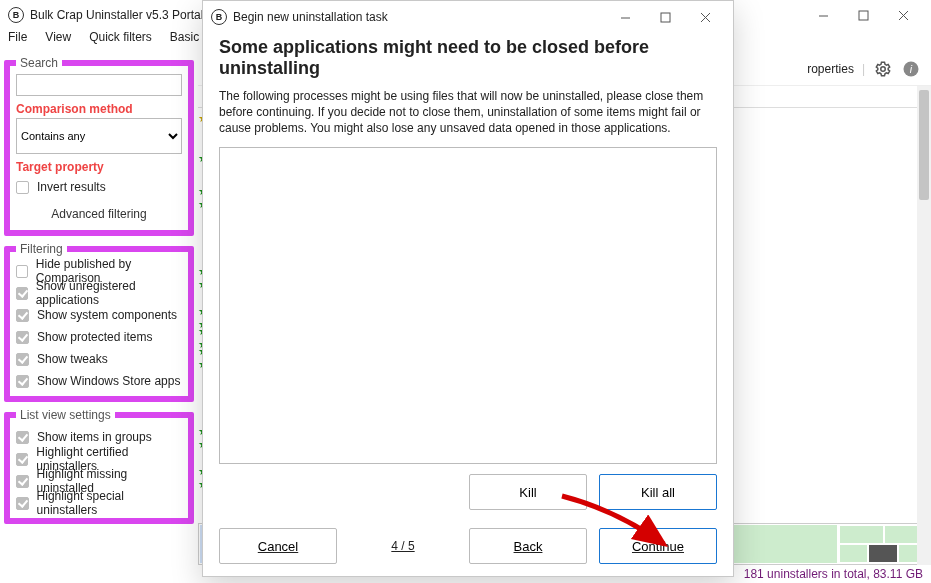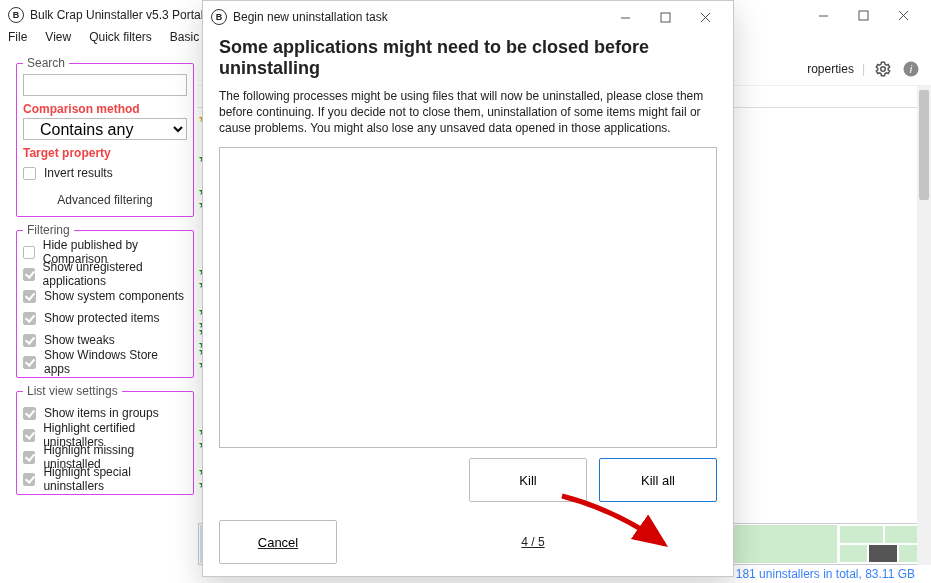--- a/index.html
+++ b/index.html
@@ -10,24 +10,24 @@
   .main-titlebar .logo { width:16px;height:16px;border:1.5px solid #333;border-radius:50%;display:flex;align-items:center;justify-content:center;font-weight:bold;font-size:9px;margin-right:6px;}
   .main-titlebar .title { flex:0 0 auto; }
   .main-titlebar .spacer { flex:1; }
   .win-btn { width:40px;height:30px;display:flex;align-items:center;justify-content:center;color:#555;}
   .win-btn svg{width:11px;height:11px;stroke:#555;stroke-width:1;fill:none;}
   .menubar { height:22px; display:flex; align-items:flex-start; gap:18px; padding:0 8px; border-bottom:1px solid transparent;}
   .menubar span { cursor:default; }
   .body-row { position:absolute; top:52px; bottom:18px; left:0; right:0; display:flex;}
   
   .left-panel { width:198px; border-right:0; padding:4px 4px 0 4px; display:flex;flex-direction:column; gap:2px;}
-  fieldset { border:1px solid #d946ef; border-radius:2px; margin:0 0 4px 12px; padding:4px 6px;}
+  fieldset { border:6px solid #d946ef; border-radius:2px; margin:0 0 4px 0; padding:4px 6px;}
   legend { color:#555; padding:0 4px;}
   .lbl { color:#ef4444; margin:6px 0 2px;font-weight:bold;}
-  select.combo { width:100%; height:22px; border:1px solid #bbb; background:#fff; font-size:16px;padding-left:12px;}
+  select.combo { width:100%; height:36px; border:1px solid #bbb; background:#fff; font-size:11px;}
   input.search { width:100%; height:22px; border:1px solid #bbb; background:#fff; padding:0 4px;}
   .chk { display:flex; align-items:center; gap:8px; height:22px;}
   .chk .box { width:13px;height:13px;border:1px solid #bbb;border-radius:2px;background:#fff;}
   .chk.on .box{ background:#bdbdbd;border-color:#bdbdbd;position:relative;}
   .chk.on .box::after{content:"";position:absolute;left:3px;top:0px;width:4px;height:7px;border:solid #fff;border-width:0 2px 2px 0;transform:rotate(40deg);}
   .adv-btn { display:block; text-align:center; height:24px; line-height:24px; margin-top:4px; color:#333;}
   
   .right { flex:1; display:flex; flex-direction:column; position:relative;}
   .toolbar { height:34px; display:flex; align-items:center; justify-content:flex-end; gap:8px; padding:0 10px; border-bottom:1px solid #eee;}
   .icon-btn{ width:20px;height:20px;display:flex;align-items:center;justify-content:center;}
@@ -36,36 +36,36 @@
   .gh.rating{width:50px;} .gh.ver{width:60px;} .gh.date{width:72px;}
   .rows { flex:1; overflow:hidden;}
   .row { display:flex; height:20px; align-items:center;}
   .row .stars{width:50px; font-size:11px; color:#1a8f1a; letter-spacing:-1px;}
   .row .stars .half{color:#c8a400;}
   .row .txt{width:60px;white-space:nowrap;overflow:hidden;text-overflow:ellipsis;}
   .row .ver{width:60px;white-space:nowrap;overflow:hidden;text-overflow:ellipsis;}
   .row .date{width:72px;}
   .treemap { height:42px; border:1px solid #ccc; display:flex;}
   .treemap div{border:1px solid #fff;}
-  .statusbar { position:absolute; bottom:0; right:16px; height:18px; line-height:18px; color:#3b82f6;text-align:right;}
+  .statusbar { position:absolute; bottom:0; right:8px; height:18px; line-height:18px; color:#701a75;text-align:right;}
   .vscroll { position:absolute; right:0; top:86px; bottom:18px; width:14px; background:#f1f1f1;}
   .vscroll .thumb{ position:absolute; left:2px; right:2px; top:4px; height:110px; background:#c4c4c4; border-radius:2px;}
   
   .modal { position:absolute; left:202px; top:0; width:532px; height:577px; background:#fff; border:1px solid #c8c8c8; box-shadow:0 10px 30px rgba(0,0,0,.18); display:flex; flex-direction:column;}
   .modal-titlebar{ height:32px; display:flex; align-items:center; padding:0 8px;}
   .modal-titlebar .logo{width:16px;height:16px;border:1.5px solid #333;border-radius:50%;display:flex;align-items:center;justify-content:center;font-weight:bold;font-size:9px;margin-right:6px;}
   .modal-titlebar .spacer{flex:1;}
   .modal-body{ padding:0 16px 12px; display:flex;flex-direction:column;flex:1;}
   .modal h2{ font-size:18px; font-weight:700; margin:4px 0 9px;}
   .modal p.desc{ margin:0 0 10px; line-height:1.35;}
   .listarea{ flex:1; border:1px solid #bbb; background:#fff;}
   .btnrow1{ display:flex; justify-content:flex-end; gap:12px; margin-top:10px;}
   .btnrow2{ display:flex; align-items:center; margin-top:18px; gap:12px;text-decoration:underline;}
   .btnrow2 .mid{flex:1;text-align:center;}
-  button.std{ width:118px; height:44px; background:#fff; border:1px solid #bbb; border-radius:2px; font-size:13px;}
+  button.std{ width:118px; height:36px; background:#fff; border:1px solid #bbb; border-radius:2px; font-size:13px;}
   button.std.primary{ border:1.5px solid #1976d2;}
   
   .arrow-svg{position:absolute; left:556px; top:490px; width:130px; height:70px; pointer-events:none;}
 </style>
 </head>
 <body>
 
 <div class="main-window">
   <div class="main-titlebar">
     <span class="logo">B</span>
@@ -349,20 +349,22 @@
     <h2>Some applications might need to be closed before uninstalling</h2>
     <p class="desc">The following processes might be using files that will now be uninstalled, please close them before continuing. If you decide not to close them, uninstallation of some items might fail or cause problems. You might also lose any unsaved data opened in those applications.</p>
     <div class="listarea"></div>
     <div class="btnrow1">
       <button class="std">Kill</button>
       <button class="std primary">Kill all</button>
     </div>
     <div class="btnrow2">
       <button class="std">Cancel</button>
       <span class="mid">4 / 5</span>
+      <button class="std">Back</button>
+      <button class="std primary">Continue</button>
     </div>
   </div>
 </div>
 
 <svg class="arrow-svg">
   <defs>
       <marker id="ah" markerWidth="8" markerHeight="8" refX="6" refY="3" orient="auto">
         <path d="M0,0 L7,3 L0,6 Z" fill="#d40000"></path>
       </marker>
     </defs>

